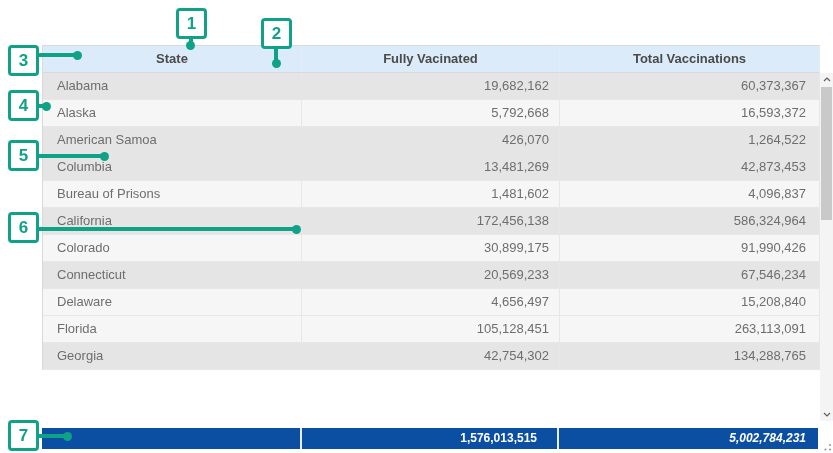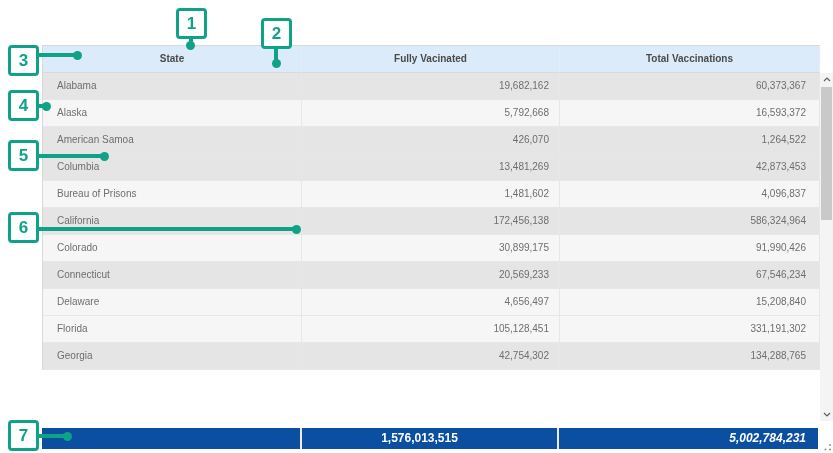--- a/index.html
+++ b/index.html
@@ -6,40 +6,40 @@
   html,body { background:#ffffff; }
   body { font-family:"Liberation Sans", sans-serif; }
   .page { position:relative; width:833px; height:453px; background:#ffffff; overflow:hidden; }
 
   
   .widget { position:absolute; left:42px; top:45px; width:791px; height:404px; }
   .grid { position:absolute; left:0; top:0; width:778px;
           border-left:1px solid #d9d9d9; border-top:1px solid #d9d9d9; }
   .trow { display:flex; width:777px; height:27px; align-items:center; }
   .hrow { background:#dcebf9; }
-  .cell { height:27px; line-height:26px; font-size:10px; color:#6e6e6e;
+  .cell { height:27px; line-height:26px; font-size:13px; color:#6e6e6e;
           border-right:1px solid #e7e7e7; border-bottom:1px solid #e7e7e7;
           overflow:hidden; white-space:nowrap; }
   .hcell { color:#4a4a4a; font-weight:700; text-align:center;
            border-right:1px solid #e3edf6; border-bottom:1px solid #d9d9d9; }
   .c0 { width:259px; padding-left:14px; text-align:left; }
   .c1 { width:258px; padding-right:10px; text-align:right; }
   .c2 { width:260px; padding-right:13px; text-align:right; }
   .hrow .c0 { padding-left:0; text-align:center; }
   .hrow .c1, .hrow .c2 { padding-right:0; text-align:center; }
   .trow.alt .cell { background:#f6f6f6; }
   .trow.plain .cell { background:#e5e5e5; }
 
   
   .footer { position:absolute; left:0; top:383px; width:778px; height:21px; display:flex; }
   .fcell { background:#0b4fa2; height:21px; line-height:21px; color:#ffffff;
            font-size:12px; font-weight:700; border-right:2px solid #e9eef3; }
   .fcell:last-child { border-right:none; }
   .f0 { width:260px; }
-  .f1 { width:257px; text-align:center; padding-right:20px; }
+  .f1 { width:257px; text-align:right; padding-right:20px; }
   .f2 { width:259px; text-align:right; padding-right:12px;font-style:italic; }
 
   
   .scrollbar { position:absolute; right:0; top:28px; width:13px; height:348px; background:#f4f4f4; }
   .sb-btn { position:absolute; left:0; width:13px; height:13px; display:flex;
             align-items:center; justify-content:center; cursor:pointer; }
   .sb-up { top:0; } .sb-down { bottom:0; }
   .sb-thumb { position:absolute; left:1px; top:14px; width:11px; height:133px; background:#c9c9c9; }
   .grip { position:absolute; right:1px; bottom:1px; width:10px; height:10px; }
 
@@ -125,21 +125,21 @@
   <div class="trow alt">
     <div class="cell c0 c-state">Delaware</div>
     <div class="cell c1 c-fully">4,656,497</div>
     <div class="cell c2 c-total">15,208,840</div>
   </div>
 
 
   <div class="trow alt">
     <div class="cell c0 c-state">Florida</div>
     <div class="cell c1 c-fully">105,128,451</div>
-    <div class="cell c2 c-total">331,191,302</div>
+    <div class="cell c2 c-total">263,113,091</div>
   </div>
 
   <div class="trow plain">
     <div class="cell c0 c-state">Georgia</div>
     <div class="cell c1 c-fully">42,754,302</div>
     <div class="cell c2 c-total">134,288,765</div>
   </div>
 </div>
     </div>
 

